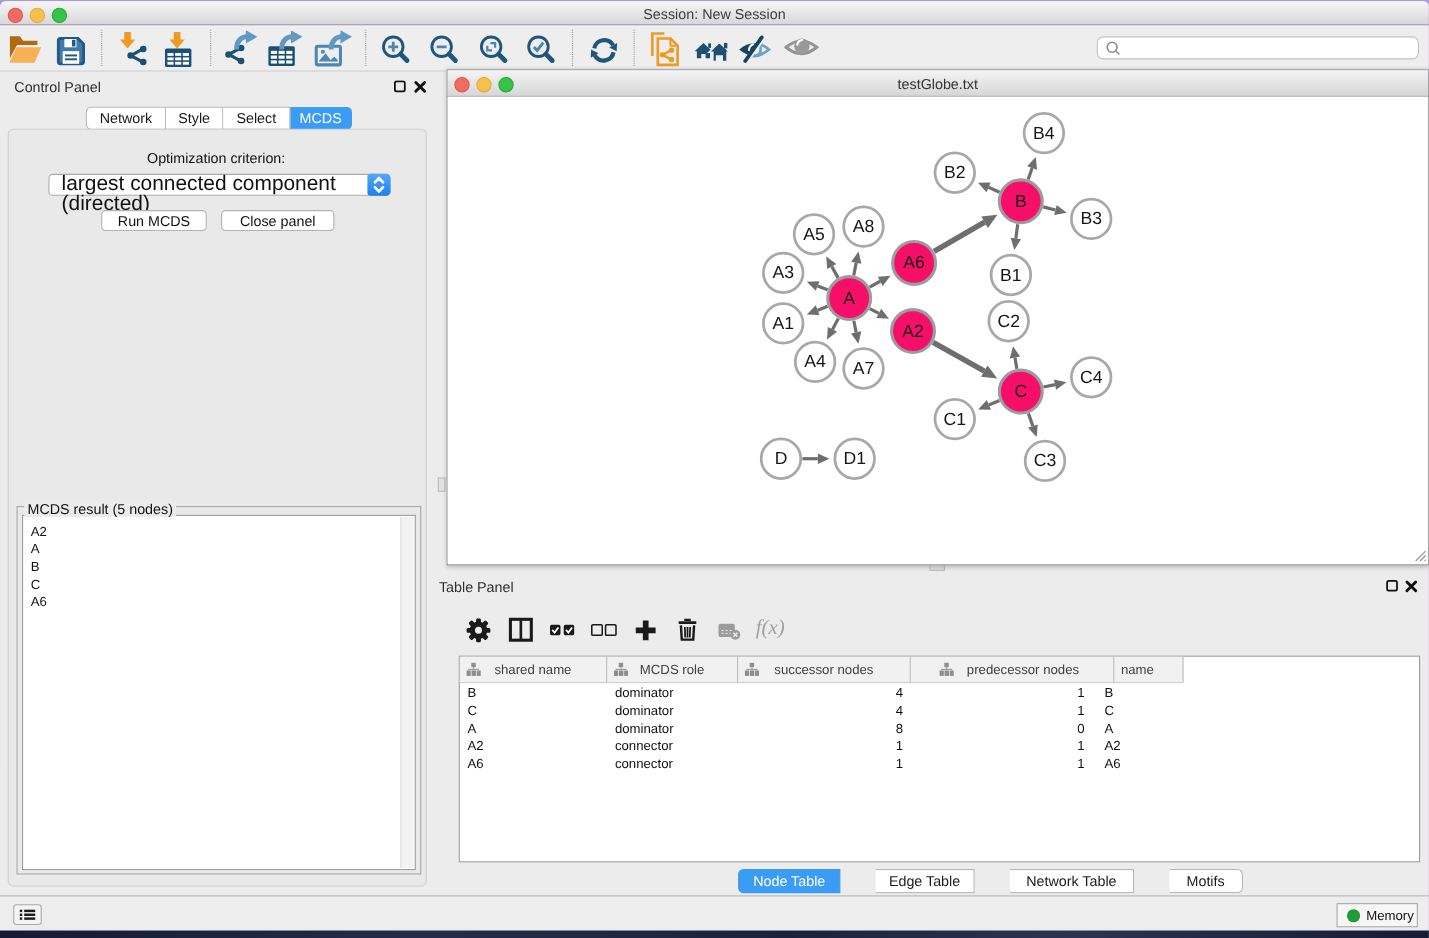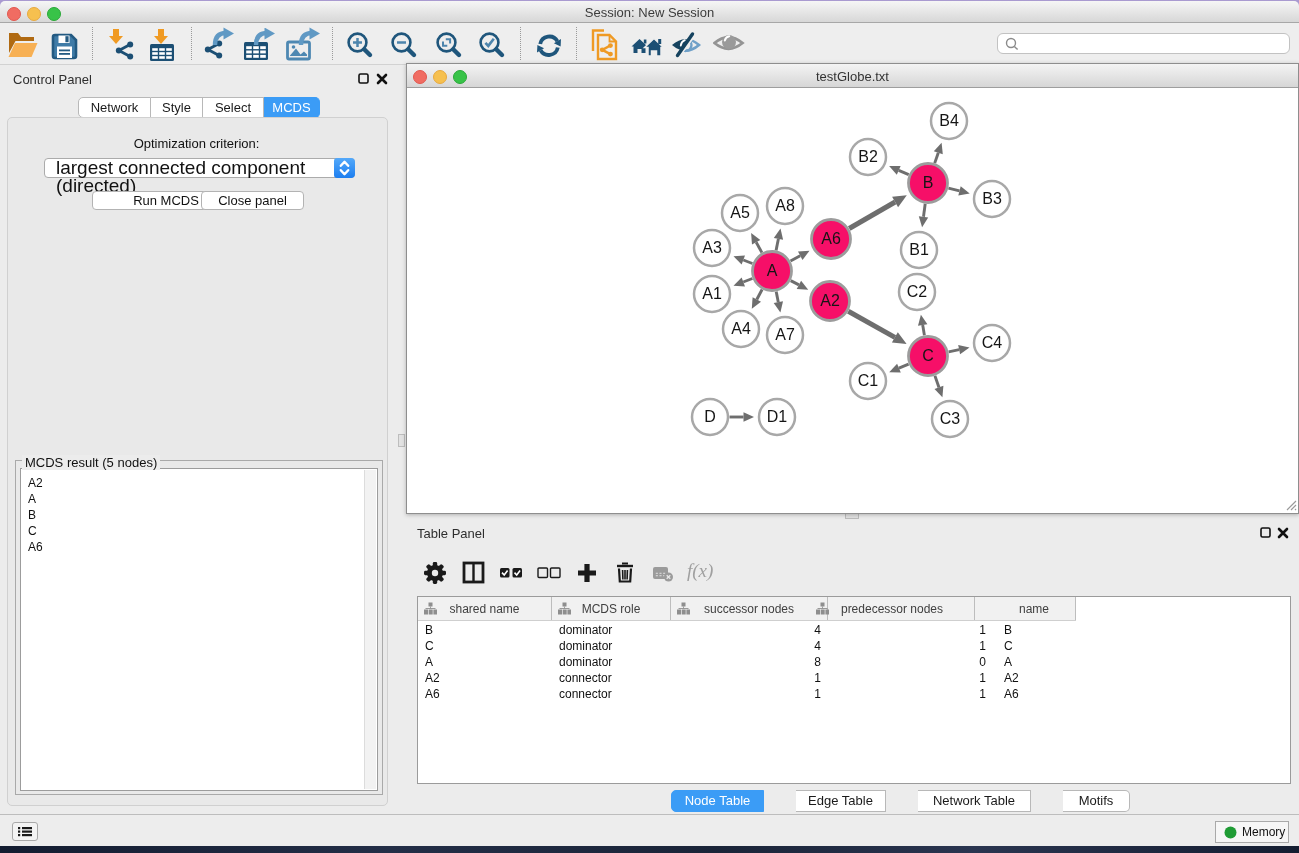--- a/index.html
+++ b/index.html
@@ -29,21 +29,21 @@
 #mcdslist{left:4px;top:7px;width:356px;height:321px;background:#fff;border:1px solid #9c9c9c;font-size:12px;color:#111;}
 #mcdsscroll{position:absolute;right:1px;top:1px;width:11px;height:319px;background:#f2f2f2;border-left:1px solid #dcdcdc;}
 .li{padding-left:7px;height:16px;line-height:16px;}
 
 #netwin{left:406px;top:63px;width:891px;height:449px;background:#fff;border:1px solid #8e8e8e;box-shadow:0 1px 4px rgba(0,0,0,0.25);}
 #nettitle{position:absolute;left:0;top:0;width:100%;height:23px;background:linear-gradient(#f4f4f4,#d6d6d6);border-bottom:1px solid #9e9e9e;}
 .tl2{position:absolute;width:12px;height:12px;border-radius:50%;top:6px;}
 #netname{position:absolute;left:0;width:100%;top:5px;text-align:center;font-size:13px;color:#333;}
 #netcanvas{position:absolute;left:0;top:24px;width:891px;height:424px;background:#fff;}
 
-#tptitle{left:417px;top:526px;font-size:13px;color:#2e2e2e;}
+#tptitle{left:399px;top:526px;font-size:13px;color:#2e2e2e;}
 #tabletoolbar{left:417px;top:556px;}
 #tablewrap{left:417px;top:596px;width:872px;height:186px;background:#fff;border:1px solid #9b9b9b;}
 #thead{position:absolute;left:0;top:0;width:658px;height:23px;background:#f1f1f1;border-bottom:1px solid #cfcfcf;}
 .th{position:absolute;top:0;height:23px;border-right:1px solid #bdbdbd;}
 .thtxt{position:absolute;width:100%;top:5px;text-align:center;font-size:12px;color:#404040;}
 .hicon{position:absolute;left:6px;top:5px;}
 .row{position:absolute;font-size:12px;color:#111;height:16px;line-height:16px;width:100%;}
 .c1{position:absolute;left:7px;}
 .c2{position:absolute;left:141px;}
 .c3{position:absolute;left:253px;width:150px;text-align:right;}
@@ -245,21 +245,21 @@
  </div>
  <div class="abs" id="cpinner"></div>
  <div class="abs" id="optlabel">Optimization criterion:</div>
  <div class="abs" id="dropdown">largest connected component (directed)</div>
  <div class="abs" id="dropbtn">
   <svg width="21" height="20">
         <path d="M6.8,7.8 L10.5,3.8 L14.2,7.8" fill="none" stroke="#fff" stroke-width="2.4" stroke-linecap="round" stroke-linejoin="round"></path>
         <path d="M6.8,12.2 L10.5,16.2 L14.2,12.2" fill="none" stroke="#fff" stroke-width="2.4" stroke-linecap="round" stroke-linejoin="round"></path>
       </svg>
  </div>
- <div class="btn" style="left:92px;top:126px;width:94px;padding-left:26px;">Run MCDS</div>
+ <div class="btn" style="left:92px;top:126px;width:94px;">Run MCDS</div>
  <div class="btn" style="left:201px;top:126px;width:101px;">Close panel</div>
  <div class="abs" id="groupbox">
   <div class="abs" id="mcdslist">
    <div class="li" style="margin-top:6px">A2</div>
         <div class="li">A</div>
         <div class="li">B</div>
         <div class="li">C</div>
         <div class="li">A6</div>
    <div id="mcdsscroll"></div>
   </div>
@@ -460,21 +460,21 @@
             <rect x="4.5" y="0.5" width="4" height="4"></rect>
             <rect x="6.2" y="4.5" width="0.8" height="2"></rect>
             <path d="M1.5,6.5 L11.5,6.5" stroke="#8e8e8e" stroke-width="0.9" fill="none"></path>
             <rect x="0" y="7.5" width="4" height="5"></rect>
             <rect x="4.7" y="7.5" width="4" height="5"></rect>
             <rect x="9.4" y="7.5" width="4" height="5"></rect>
           </g>
         </svg>
         <div class="thtxt">successor nodes</div>
       </div>
-  <div class="th" style="left:392px;width:164px;">
+  <div class="th" style="left:430px;width:164px;">
         <svg class="hicon" width="13" height="13">
           <g fill="#8e8e8e">
             <rect x="4.5" y="0.5" width="4" height="4"></rect>
             <rect x="6.2" y="4.5" width="0.8" height="2"></rect>
             <path d="M1.5,6.5 L11.5,6.5" stroke="#8e8e8e" stroke-width="0.9" fill="none"></path>
             <rect x="0" y="7.5" width="4" height="5"></rect>
             <rect x="4.7" y="7.5" width="4" height="5"></rect>
             <rect x="9.4" y="7.5" width="4" height="5"></rect>
           </g>
         </svg>

